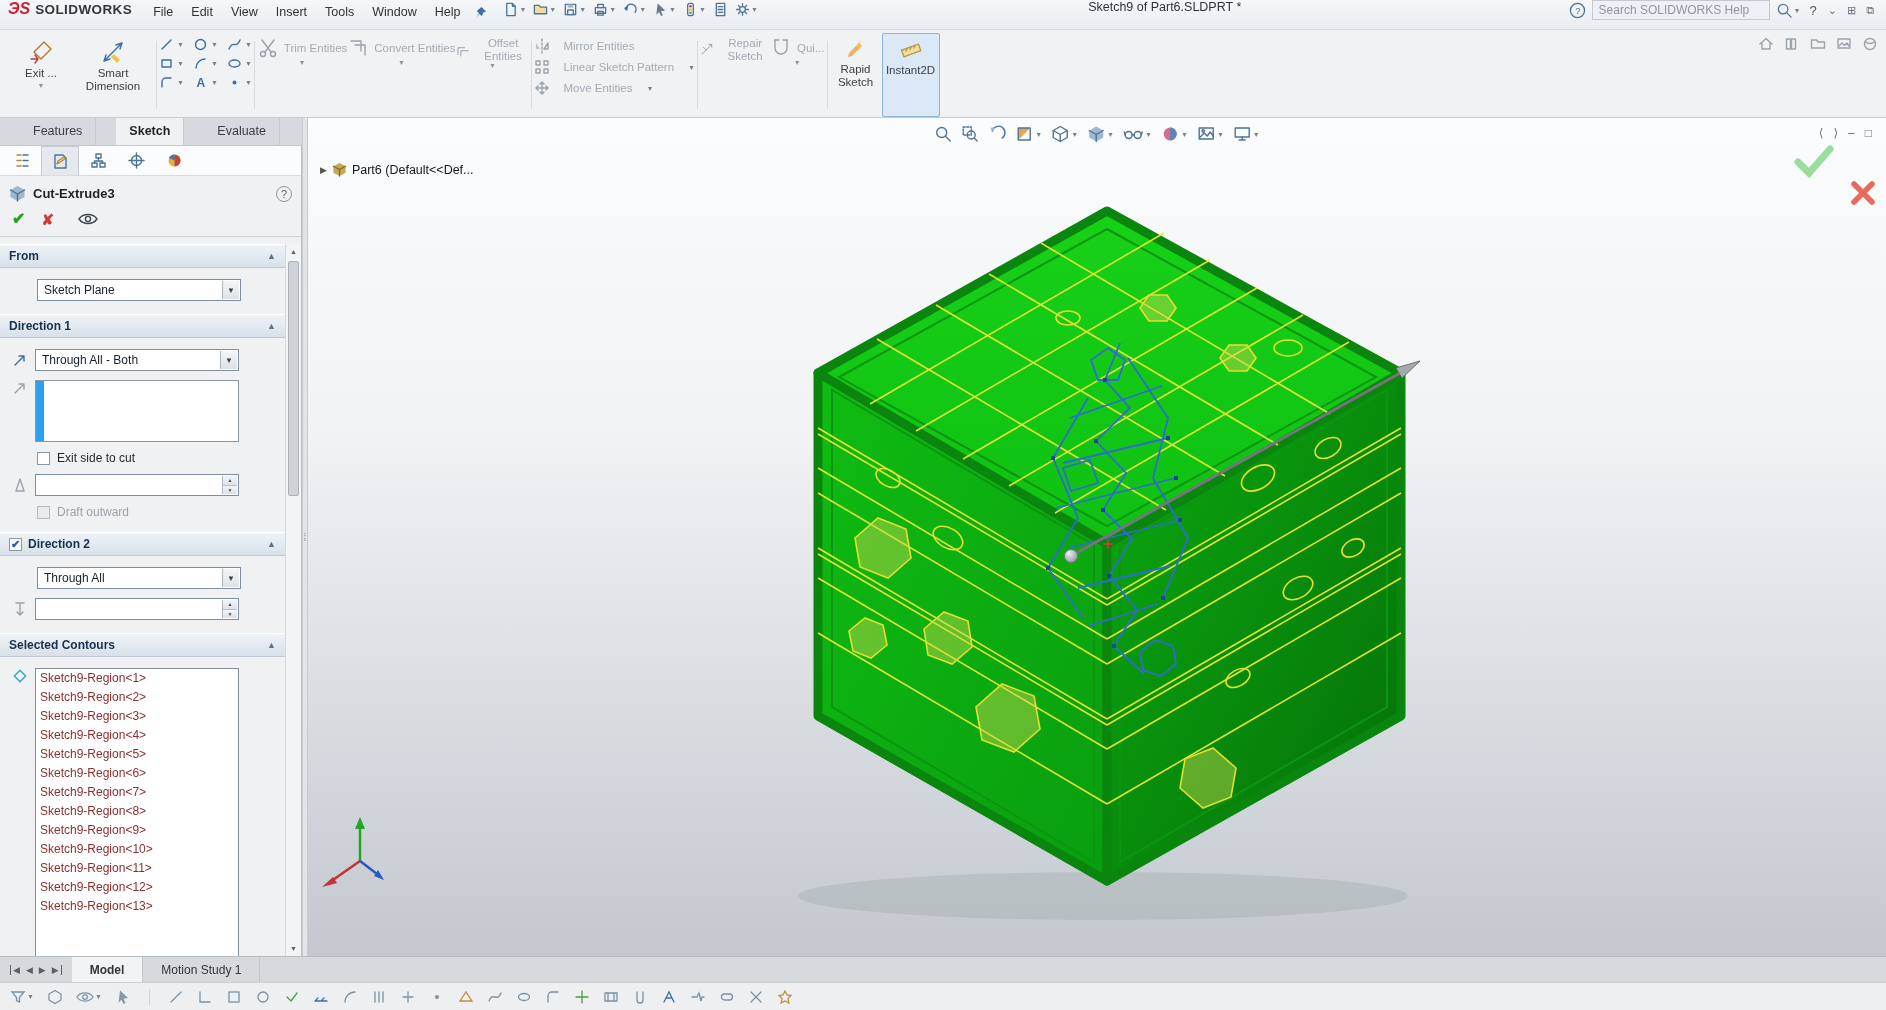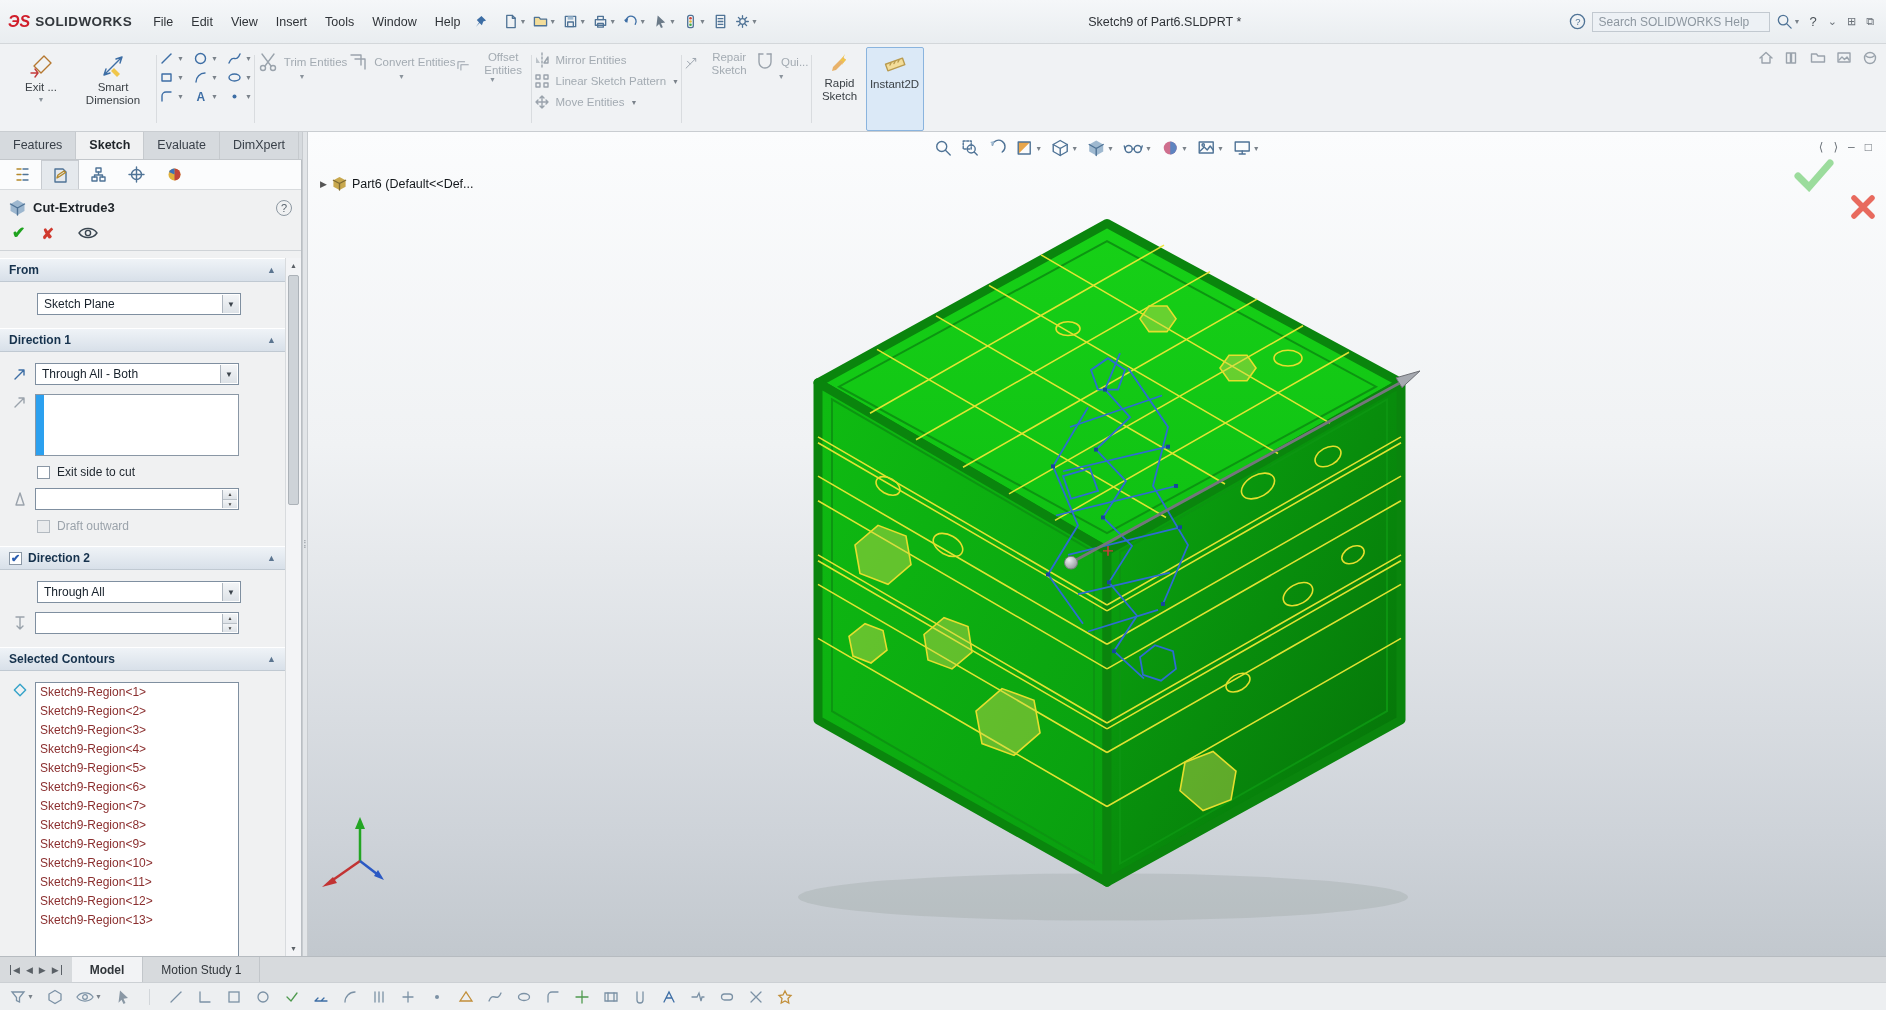--- a/index.html
+++ b/index.html
@@ -1,21 +1,21 @@
 <!DOCTYPE html>
 <html><head>
 <meta charset="utf-8">
 <style>
   * { margin:0; padding:0; box-sizing:border-box; }
   html,body { width:1886px; height:1010px; overflow:hidden; }
   body { font-family:"Liberation Sans", sans-serif; font-size:12px; color:#333; background:#e9ebed; }
   .app { width:1886px; height:1010px; display:flex; flex-direction:column; background:#f0f2f4; }
 
   
-  .titlebar { height:44px; flex:none; background:linear-gradient(#f5f7f9,#e9edf0); border-bottom:1px solid #d3d7da; display:flex; align-items:center; }
+  .titlebar { height:30px; flex:none; background:linear-gradient(#f5f7f9,#e9edf0); border-bottom:1px solid #d3d7da; display:flex; align-items:flex-start; }
   .logo { display:flex; align-items:center; gap:5px; padding:0 12px 0 8px; }
   .logo-mark { color:#d01e2b; font-weight:bold; font-style:italic; font-size:16px; }
   .logo-text { font-weight:bold; font-size:13.5px; letter-spacing:.4px; color:#33383d; }
   .menubar { display:flex; align-items:center; }
   .menu-item { padding:5px 9px; font-size:12.5px; color:#2f3338; cursor:default; }
   .qat { display:flex; align-items:center; gap:1px; margin-left:8px; }
   .qbtn { display:flex; align-items:center; padding:2px 3px; }
   .caret { font-size:7px; color:#7a828a; margin-left:1px; }
   .doc-title { flex:1; text-align:center; font-size:12.5px; color:#2f3338; white-space:nowrap; overflow:hidden; }
   .tb-right { display:flex; align-items:center; gap:6px; padding-right:10px; }
@@ -33,38 +33,38 @@
   .lbl { color:#3b4146; }
   .lbl.dis { color:#a3abb2; }
   .gcaret { font-size:7px; color:#8b949c; }
   .rgrid { display:flex; flex-direction:column; gap:4px; padding-top:4px; }
   .rgrow { display:flex; gap:9px; }
   .gcell { display:flex; align-items:center; gap:2px; }
   .rbtn-h { display:flex; flex-direction:column; align-items:center; padding-top:4px; }
   .rbtn-h .top { display:flex; align-items:center; gap:5px; }
   .rbtn-h .lbl { font-size:11.5px; text-align:center; line-height:1.1; }
   .rstack { display:flex; flex-direction:column; gap:5px; padding-top:5px; }
-  .rrow { display:flex; align-items:center; gap:5px; }
+  .rrow { display:flex; align-items:center; gap:13px; }
   .rrow .lbl { font-size:11.5px; }
   .rbtn-v.active { background:#dbe9f7; border:1px solid #8ab4de; border-radius:2px; }
   .ribbon-right { position:absolute; right:8px; top:6px; display:flex; gap:10px; }
 
   
   .ico { display:block; }
   .ico .st { fill:none; stroke:#4f7396; stroke-width:1.4; stroke-linecap:round; stroke-linejoin:round; }
   .ico .fl { fill:#9fb9d0; stroke:none; }
   .ico.gray .st { stroke:#9aa3ac; }
   .ico.gray .fl { fill:#bcc3c9; }
   .ic { display:inline-flex; align-items:center; justify-content:center; }
 
   
   .main-row { flex:1; display:flex; min-height:0; }
   .left-col { width:302px; flex:none; display:flex; flex-direction:column; background:#f0f1f2; }
   .cmd-tabs { height:28px; flex:none; display:flex; align-items:stretch; background:#d6dade; border-bottom:1px solid #c3c7cb; }
-  .cmd-tab { padding:6px 13px 0 13px; font-size:12.5px; color:#394049; border-right:1px solid #c6cace; }
+  .cmd-tab { padding:6px 13px 0 13px; font-size:12.5px; color:#394049; border-right:1px solid #c6cace;margin-left:20px; }
   .cmd-tab.active { background:#f0f1f2; font-weight:bold; color:#1f2429; }
 
   
   .panel { position:relative; flex:1; overflow:hidden; border-right:1px solid #b9bec3; background:#f0f1f2; }
   .pm-tabs { height:30px; background:#fbfcfd; border-bottom:1px solid #d8dbde; display:flex; align-items:stretch; padding-left:3px; }
   .pm-tab { width:38px; display:flex; align-items:center; justify-content:center; border:1px solid transparent; }
   .pm-tab.active { background:#e5e9ed; border:1px solid #c7cbd0; border-bottom:none; }
   .pm-header { display:flex; align-items:center; gap:7px; padding:9px 9px 5px 9px; }
   .pm-title { font-weight:bold; font-size:13px; color:#1d2227; }
   .pm-help { margin-left:auto; width:16px; height:16px; border:1px solid #8d98a2; border-radius:50%; color:#59646e; font-size:11px; display:flex; align-items:center; justify-content:center; }

